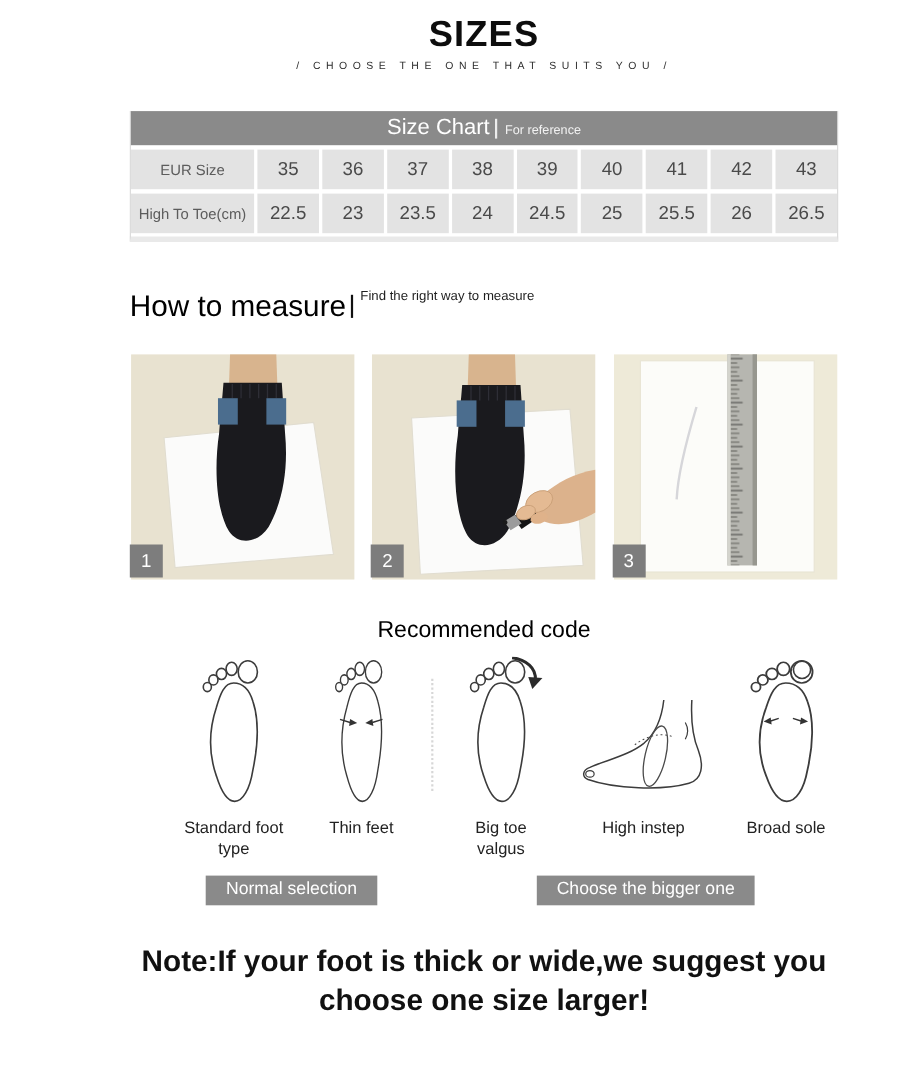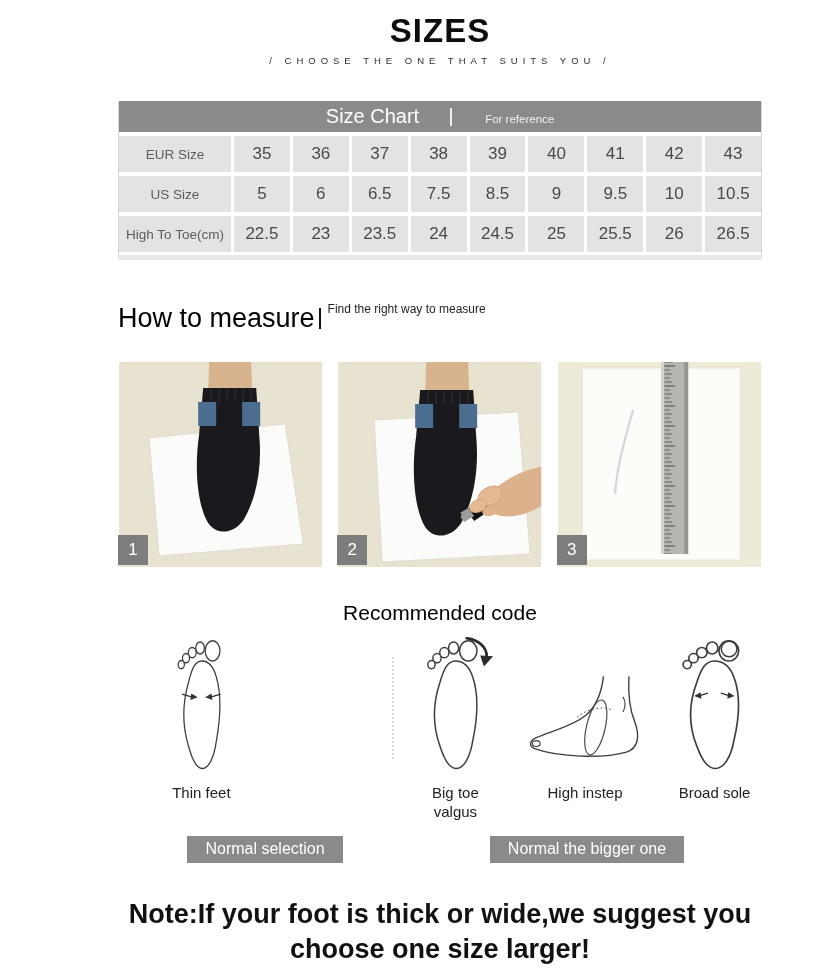--- a/index.html
+++ b/index.html
@@ -13,21 +13,21 @@
   .content { width:644px; margin-left:118px; }
 
   
   .hero { padding-top:12px; text-align:center; }
   .hero-title { font-size:33px; font-weight:700; letter-spacing:1px; color:#0d0d0d; }
   .hero-sub { margin-top:5px; font-size:9.5px; letter-spacing:5px; color:#2e2e2e; font-weight:500; white-space:nowrap; }
 
   
   .size-chart { margin-top:35px; border-left:1px solid #d8d8d8; border-right:1px solid #d8d8d8;
                 border-bottom:5px solid #e9e9e9; padding-bottom:3px; }
-  .sc-header { height:31px; background:#8a8a8a; display:flex; align-items:center; justify-content:center;gap:26px; }
+  .sc-header { height:31px; background:#8a8a8a; display:flex; align-items:center; justify-content:center; }
   .sc-title { font-size:20px; color:#fff; }
   .sc-bar { width:2px; height:18px; background:#ededed; margin:0 7px 0 5px; }
   .sc-note { font-size:11.5px; color:#f2f2f2; padding-top:4px; }
   .sc-row { display:flex; gap:3px; margin-top:4px; height:36px; }
   .sc-cell { background:#e3e3e3; display:flex; align-items:center; justify-content:center; }
   .sc-label { width:112px; flex:none; font-size:13.5px; color:#5c5c5c; }
   .sc-val { flex:1; font-size:17px; color:#4a4a4a; }
 
   
   .measure-head { margin-top:42px; display:flex; align-items:flex-end; }
@@ -100,32 +100,20 @@
       <div class="sc-cell sc-val">36</div>
       <div class="sc-cell sc-val">37</div>
       <div class="sc-cell sc-val">38</div>
       <div class="sc-cell sc-val">39</div>
       <div class="sc-cell sc-val">40</div>
       <div class="sc-cell sc-val">41</div>
       <div class="sc-cell sc-val">42</div>
       <div class="sc-cell sc-val">43</div>
     </div>
 
-    <div class="sc-row">
-      <div class="sc-cell sc-label">US Size</div>
-      <div class="sc-cell sc-val">5</div>
-      <div class="sc-cell sc-val">6</div>
-      <div class="sc-cell sc-val">6.5</div>
-      <div class="sc-cell sc-val">7.5</div>
-      <div class="sc-cell sc-val">8.5</div>
-      <div class="sc-cell sc-val">9</div>
-      <div class="sc-cell sc-val">9.5</div>
-      <div class="sc-cell sc-val">10</div>
-      <div class="sc-cell sc-val">10.5</div>
-    </div>
 
     <div class="sc-row">
       <div class="sc-cell sc-label">High To Toe(cm)</div>
       <div class="sc-cell sc-val">22.5</div>
       <div class="sc-cell sc-val">23</div>
       <div class="sc-cell sc-val">23.5</div>
       <div class="sc-cell sc-val">24</div>
       <div class="sc-cell sc-val">24.5</div>
       <div class="sc-cell sc-val">25</div>
       <div class="sc-cell sc-val">25.5</div>
@@ -198,20 +186,26 @@
     </div>
   </div>
 
   <div class="rec-title">Recommended code</div>
 
   <div class="diagrams">
 
     <div class="dg-group1">
       <div class="dg-item">
         <svg class="sole" viewBox="0 0 90 150">
+          <use href="#g-foot"></use>
+        </svg>
+        <div class="dg-label w105">Standard foot type</div>
+      </div>
+      <div class="dg-item">
+        <svg class="sole" viewBox="0 0 90 150">
           <use href="#g-foot" transform="translate(7,0) scale(0.85,1)"></use>
           <path d="M24,62 L34,65" stroke="#333" stroke-width="1.4"></path>
           <polygon points="34,61.5 41,65.5 33,68.5" fill="#333"></polygon>
           <path d="M66,62 L56,65" stroke="#333" stroke-width="1.4"></path>
           <polygon points="56,61.5 49,65.5 57,68.5" fill="#333"></polygon>
         </svg>
         <div class="dg-label w105">Thin feet</div>
       </div>
     </div>
 
@@ -248,19 +242,19 @@
         <div class="dg-label w105">Broad sole</div>
       </div>
     </div>
   </div>
 
   <div class="actions">
     <div class="act-zone1">
       <span class="action">Normal selection</span>
     </div>
     <div class="act-zone2">
-      <span class="action">Normal the bigger one</span>
+      <span class="action">Choose the bigger one</span>
     </div>
   </div>
 
   <div class="note">Note:If your foot is thick or wide,we suggest you choose one size larger!</div>
 
 </div>
 
 </body></html>

